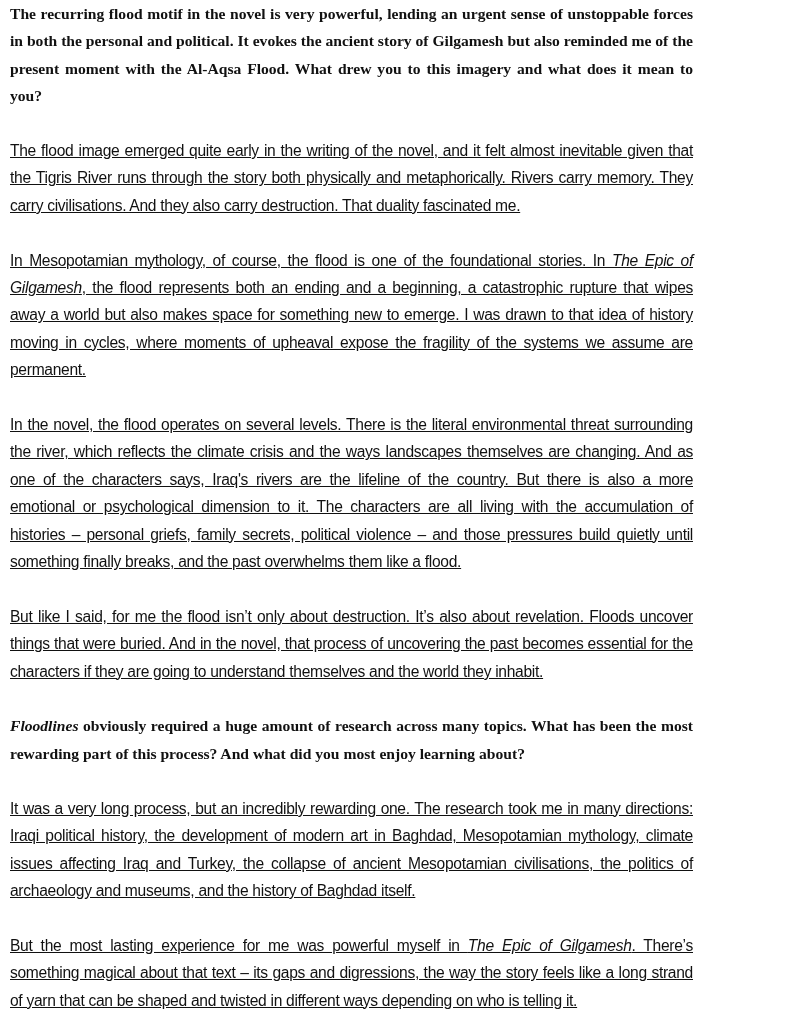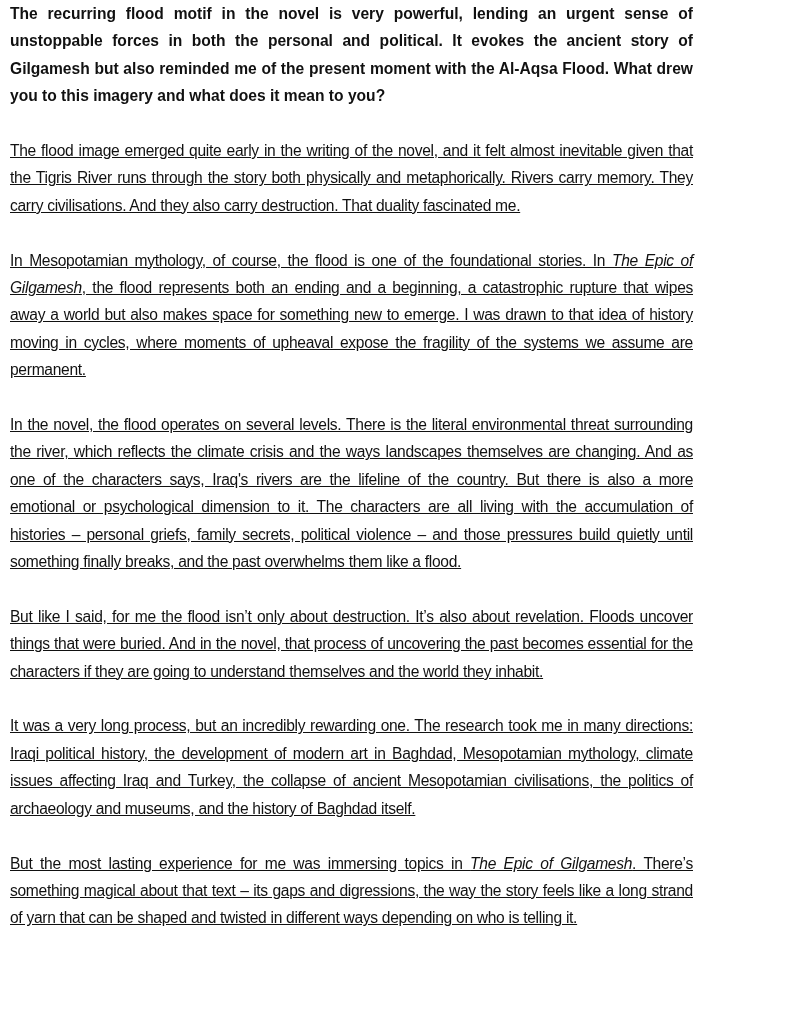--- a/index.html
+++ b/index.html
@@ -24,20 +24,21 @@
       color: #111111;
       text-align: justify;
       letter-spacing: -0.15px;
     }
     .para {
       margin: 0 0 27.4px 0;
     }
     .question {
       font-weight: bold;
       letter-spacing: 0px;
+      font-family: Liberation Serif, serif;
     }
     .answer {
       font-weight: normal;
       letter-spacing: -0.3px;
       text-decoration: underline;
     }
     em, i { font-style: italic; }
     .last { text-align-last: left; }
   </style>
 </head>
@@ -48,18 +49,19 @@
   <p class="para question last"><span>The recurring flood motif in the novel is very powerful, lending an urgent sense of unstoppable forces in both the personal and political. It evokes the ancient story of Gilgamesh but also reminded me of the present moment with the Al-Aqsa Flood. What drew you to this imagery and what does it mean to you?</span></p>
 
   <p class="para answer last"><span>The flood image emerged quite early in the writing of the novel, and it felt almost inevitable given that the Tigris River runs through the story both physically and metaphorically. Rivers carry memory. They carry civilisations. And they also carry destruction. That duality fascinated me.</span></p>
 
   <p class="para answer last"><span>In Mesopotamian mythology, of course, the flood is one of the foundational stories. In </span><i>The Epic of Gilgamesh</i><span>, the flood represents both an ending and a beginning, a catastrophic rupture that wipes away a world but also makes space for something new to emerge. I was drawn to that idea of history moving in cycles, where moments of upheaval expose the fragility of the systems we assume are permanent.</span></p>
 
   <p class="para answer last"><span>In the novel, the flood operates on several levels. There is the literal environmental threat surrounding the river, which reflects the climate crisis and the ways landscapes themselves are changing. And as one of the characters says, Iraq's rivers are the lifeline of the country. But there is also a more emotional or psychological dimension to it. The characters are all living with the accumulation of histories – personal griefs, family secrets, political violence – and those pressures build quietly until something finally breaks, and the past overwhelms them like a flood.</span></p>
 
   <p class="para answer last"><span>But like I said, for me the flood isn’t only about destruction. It’s also about revelation. Floods uncover things that were buried. And in the novel, that process of uncovering the past becomes essential for the characters if they are going to understand themselves and the world they inhabit.</span></p>
 
+  <p class="para question last"><i>Floodlines</i><span> obviously required a huge amount of research across many topics. What has been the most rewarding part of this process? And what did you most enjoy learning about?</span></p>
 
   <p class="para answer last"><span>It was a very long process, but an incredibly rewarding one. The research took me in many directions: Iraqi political history, the development of modern art in Baghdad, Mesopotamian mythology, climate issues affecting Iraq and Turkey, the collapse of ancient Mesopotamian civilisations, the politics of archaeology and museums, and the history of Baghdad itself.</span></p>
 
-  <p class="para answer last"><span>But the most lasting experience for me was immersing topics in </span><i>The Epic of Gilgamesh</i><span>. There’s something magical about that text – its gaps and digressions, the way the story feels like a long strand of yarn that can be shaped and twisted in different ways depending on who is telling it.</span></p>
+  <p class="para answer last"><span>But the most lasting experience for me was powerful myself in </span><i>The Epic of Gilgamesh</i><span>. There’s something magical about that text – its gaps and digressions, the way the story feels like a long strand of yarn that can be shaped and twisted in different ways depending on who is telling it.</span></p>
 
 </div>
 
 </body></html>

